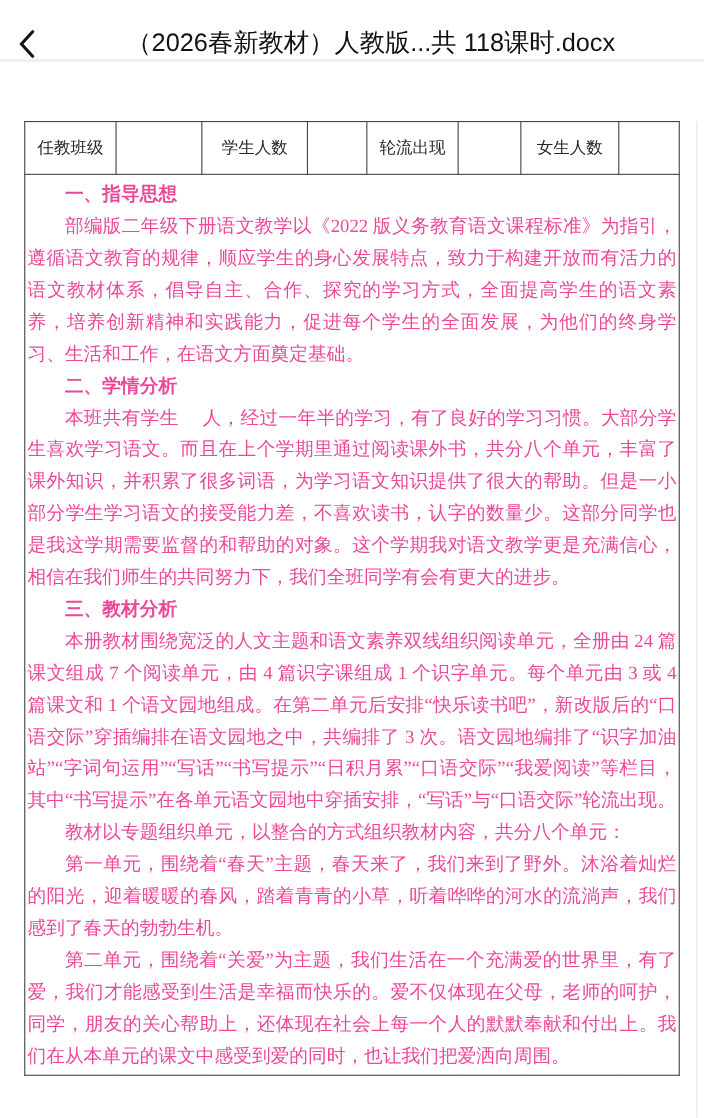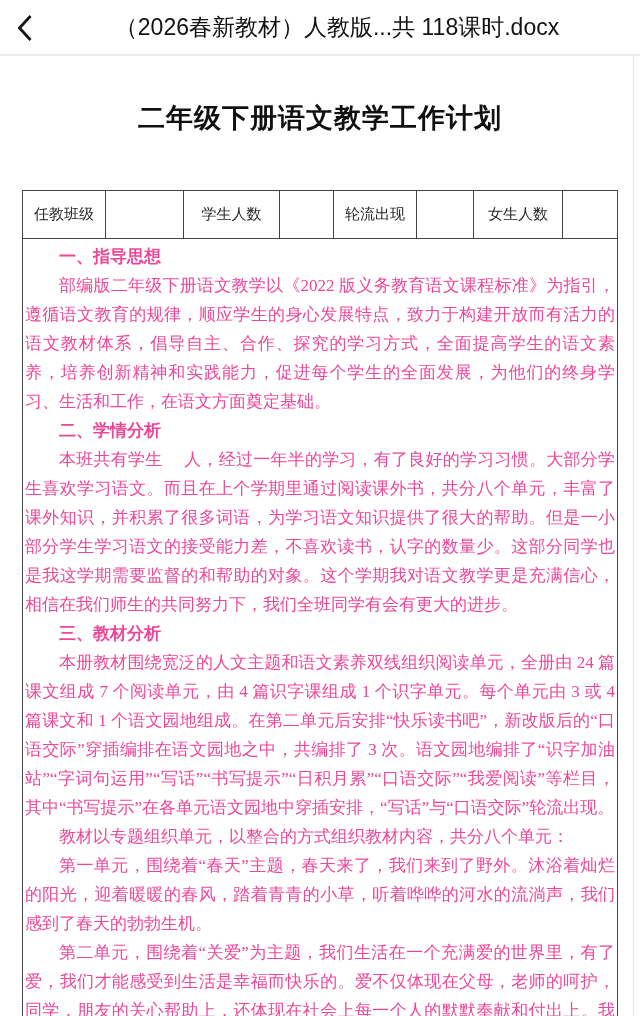--- a/index.html
+++ b/index.html
@@ -7,21 +7,21 @@
   body {
     width: 640px; height: 1016px;
     background: #ffffff;
     overflow: hidden;
     font-family: "Liberation Serif", "DejaVu Serif", serif;
     color: #1d1d1d;
   }
   .nav {
     height: 54px;
     display: flex;
-    align-items: center;
+    align-items: flex-end;
     background: #ffffff;
   }
   .back-btn {
     border: none; background: none;
     padding: 2px 6px 0 16px;
     display: flex; align-items: center;
     cursor: pointer;
   }
   .nav-title {
     flex: 1;
@@ -94,21 +94,20 @@
   <button class="back-btn">
     <svg width="18" height="28" viewBox="0 0 18 28">
       <path d="M14.5 2 L3.5 14 L14.5 26" fill="none" stroke="#141414" stroke-width="2.8"></path>
     </svg>
   </button>
   <div class="nav-title">（2026春新教材）人教版...共 118课时.docx</div>
 </header>
 <div class="divider"></div>
 
 <main class="page">
-  <h1 class="doc-title">二年级下册语文教学工作计划</h1>
 
   <table class="doc-table">
     <colgroup>
       <col style="width:83px">
         <col style="width:78px">
         <col style="width:96px">
         <col style="width:54px">
       <col style="width:83px">
         <col style="width:57px">
         <col style="width:89px">

